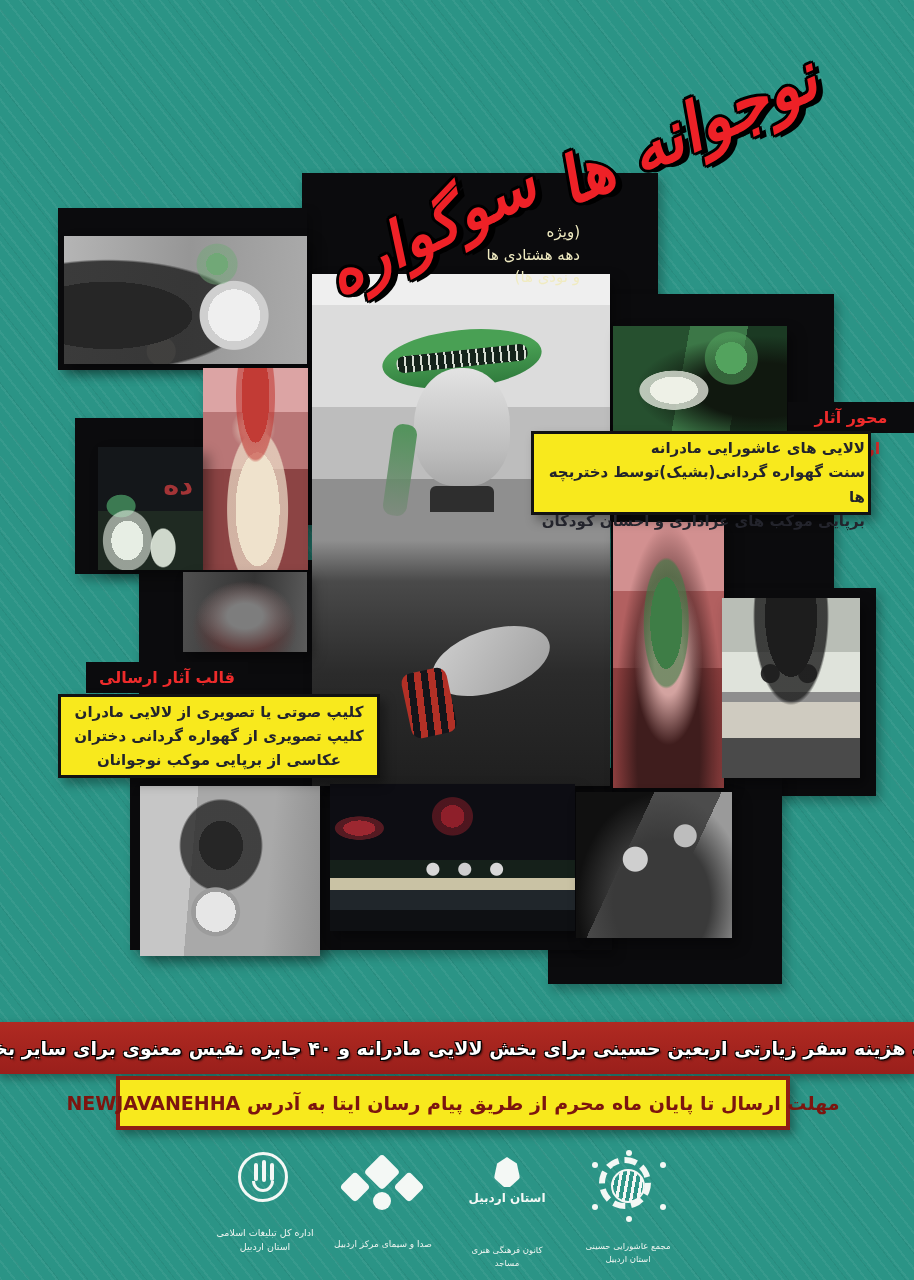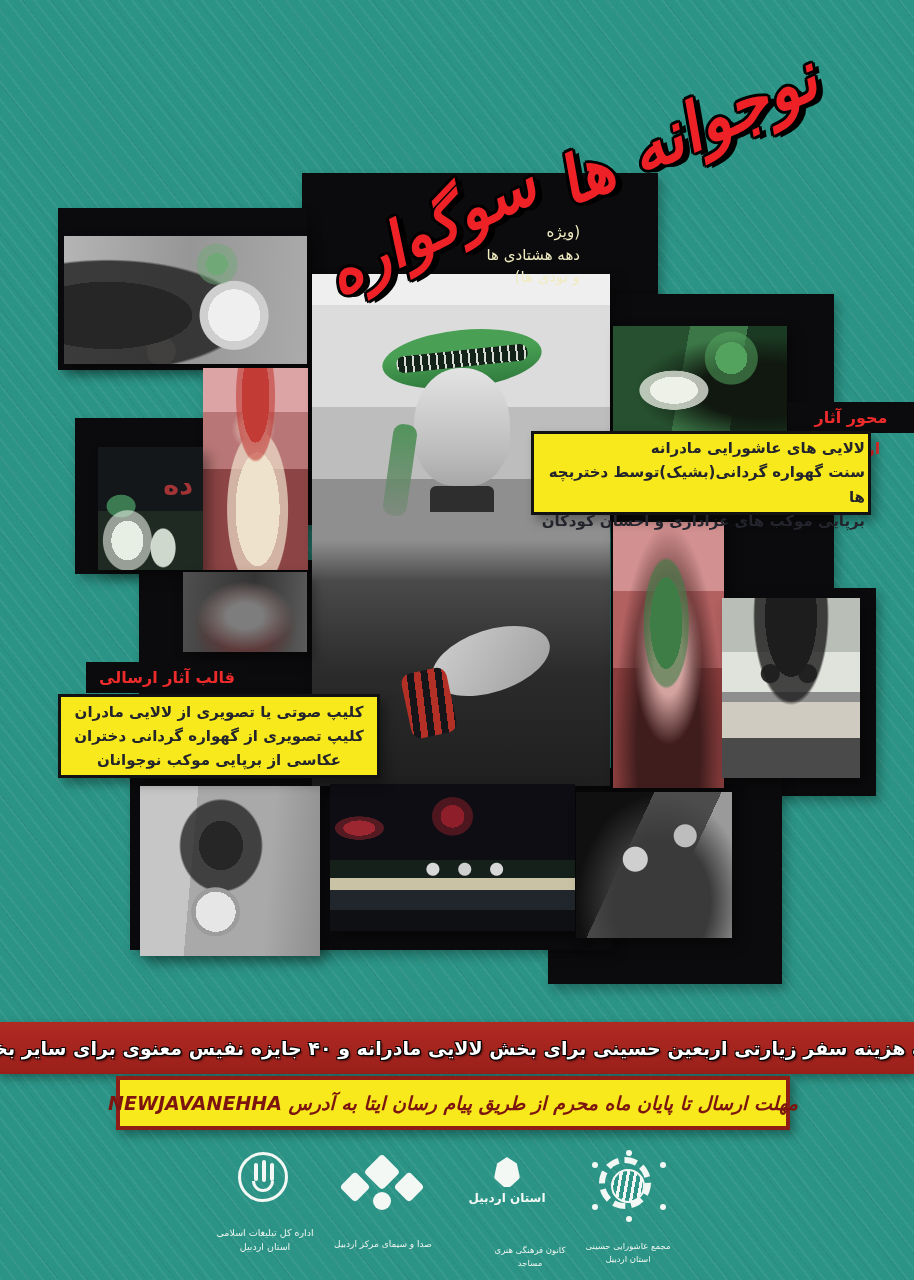--- a/index.html
+++ b/index.html
@@ -42,21 +42,21 @@
   .banner-red{position:absolute;left:0;top:1022px;width:914px;height:52px;z-index:50;
     background:linear-gradient(180deg,#b02a22,#9a1f1b);
     display:flex;align-items:center;justify-content:center;
     color:#fff;font-weight:bold;font-size:19px;direction:rtl;white-space:nowrap;
     text-shadow:1px 1px 0 #000,-1px 1px 0 #000,1px -1px 0 #000,-1px -1px 0 #000,2px 2px 2px rgba(0,0,0,.55);
     box-shadow:0 4px 9px rgba(0,0,0,.35);}
   .banner-yellow{position:absolute;left:116px;top:1076px;width:666px;height:46px;z-index:50;
     background:#f8e91d;border:4px solid #8e1d15;
     display:flex;align-items:center;justify-content:center;
     color:#7c150f;font-weight:bold;font-size:19px;direction:rtl;white-space:nowrap;
-    box-shadow:4px 5px 9px rgba(0,0,0,.35);font-style:italic;}
+    box-shadow:4px 5px 9px rgba(0,0,0,.35);}
 
   
   .photo-mother-baby{left:64px;top:236px;width:243px;height:128px;
     background:
       radial-gradient(circle at 63% 22%, #71a877 0 11px, rgba(113,168,119,.5) 11px 20px, transparent 21px),
       radial-gradient(circle at 70% 62%, #efefef 0 26px, #cfcfcf 26px 34px, transparent 35px),
       radial-gradient(ellipse at 18% 62%, #262626 0 30%, rgba(38,38,38,.85) 30% 48%, transparent 50%),
       radial-gradient(circle at 40% 90%, #d8d2c8 0 14px, transparent 15px),
       linear-gradient(95deg,#b5b5b5,#969696 50%,#ababab);}
   .photo-girl-cake{left:203px;top:368px;width:105px;height:202px;
@@ -241,21 +241,21 @@
     <span class="irib-circle" style="left:33px;top:34px;width:18px;height:18px;"></span>
   </div>
   <div class="logo-caption" style="left:330px;top:1238px;width:106px;font-size:9px;">
     <div>صدا و سیمای مرکز اردبیل</div>
   </div>
 
   <div class="logo" style="left:466px;top:1157px;width:82px;height:76px;">
     <div class="kanoon-emblem"></div>
     <div class="kanoon-inner">استان اردبیل</div>
   </div>
-  <div class="logo-caption" style="left:481px;top:1244px;width:98px;font-size:8.5px;">
+  <div class="logo-caption" style="left:458px;top:1244px;width:98px;font-size:8.5px;">
     <div>کانون فرهنگی هنری مساجد</div>
   </div>
 
   <div class="logo" style="left:596px;top:1154px;width:64px;height:64px;">
     <div class="ring4"></div>
     <div class="globe4"></div>
     <div class="sat4"></div>
   </div>
   <div class="logo-caption" style="left:578px;top:1240px;width:100px;font-size:8.5px;">
     <div>مجمع عاشورایی حسینی استان اردبیل</div>

